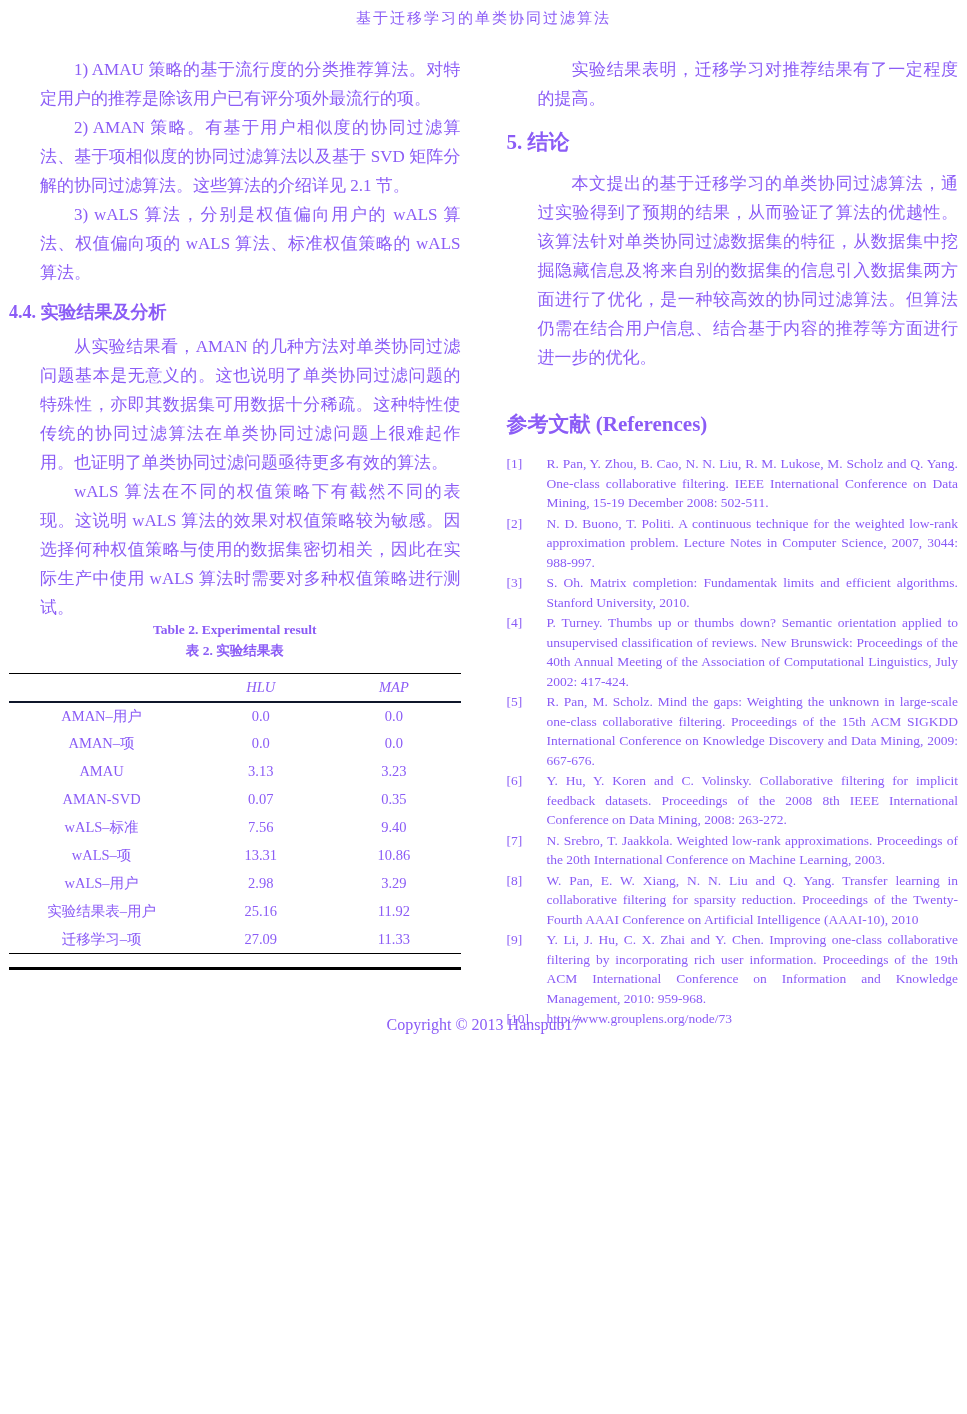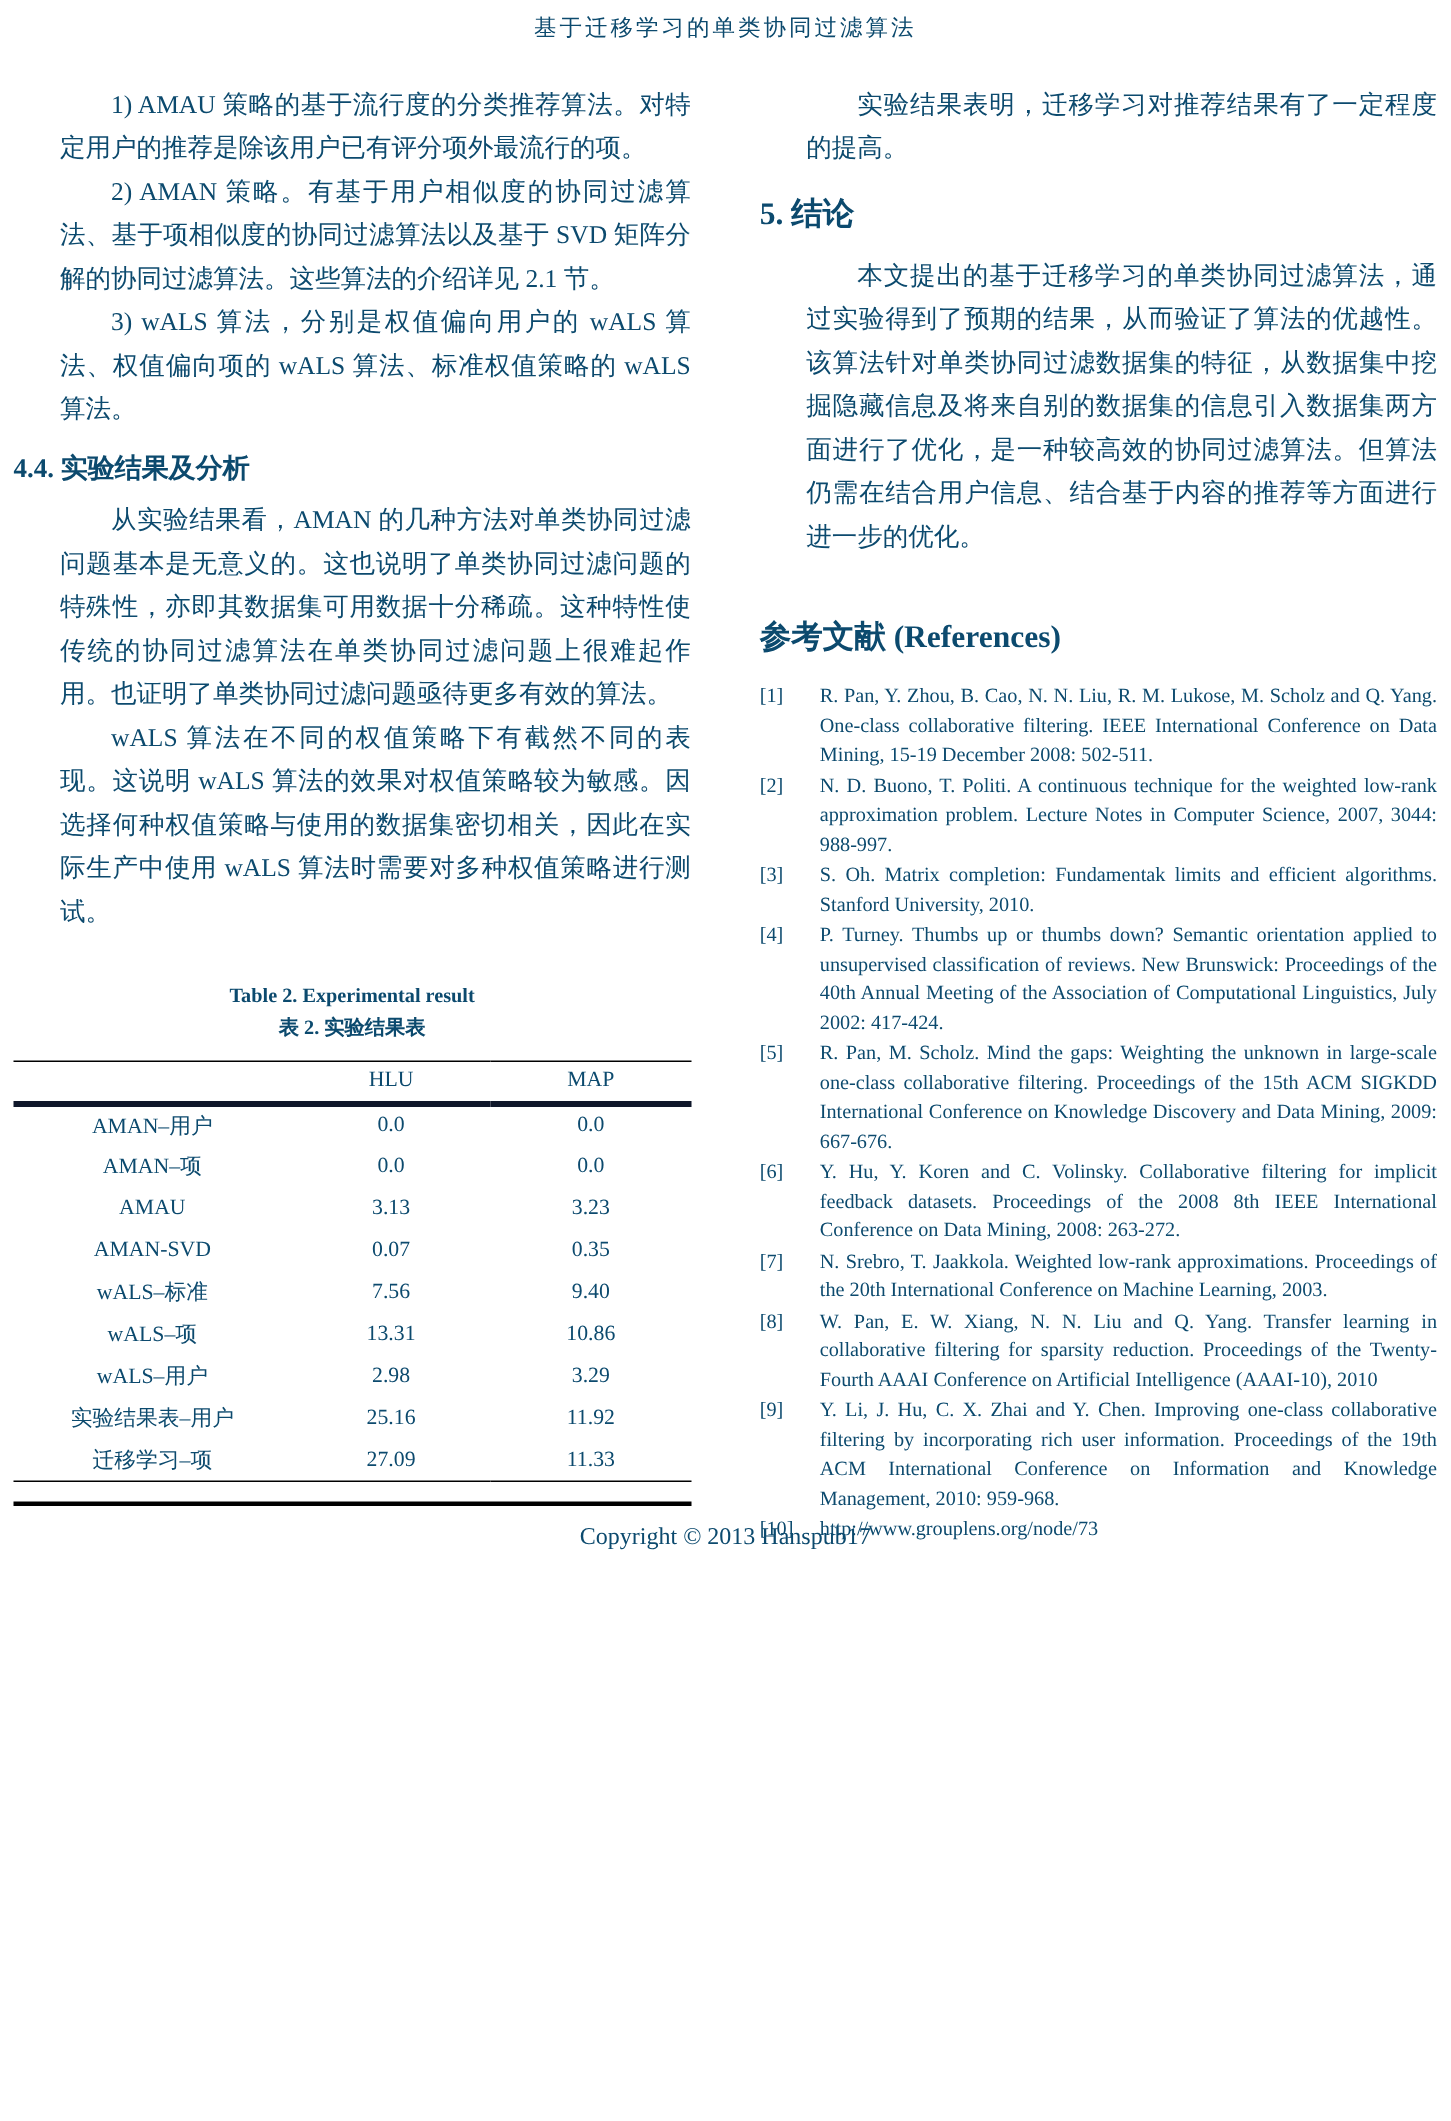--- a/index.html
+++ b/index.html
@@ -4,21 +4,21 @@
 <style>
   * { box-sizing: border-box; }
   html, body { margin: 0; padding: 0; }
   body { background: #ffffff; }
   .page {
     position: relative;
     width: 967px;
     height: 1040px;
     margin: 0 auto;
     background: #ffffff;
-    color: #0c4a6e;
+    color: #8b5cf6;
     font-family: "Liberation Serif", "DejaVu Serif", serif;
     overflow: hidden;
   }
   .running-head {
     text-align: center;
     font-size: 15px;
     letter-spacing: 2px;
     padding-top: 9px;
   }
   .columns {
@@ -42,39 +42,39 @@
   .sec-heading-big {
     font-size: 21px;
     font-weight: bold;
     margin: 15px 0 13px 0;
   }
   .refs-heading {
     font-size: 21px;
     font-weight: bold;
     margin: 38px 0 16px 0;
   }
-  .table-caption { text-align: center; font-weight: bold; margin-top: 34px; }
+  .table-caption { text-align: center; font-weight: bold; }
   .caption-en { font-size: 13.5px; }
   .caption-zh { font-size: 13.5px; margin-top: 4px; }
   table.results {
     width: 100%;
     border-collapse: collapse;
     margin-top: 13px;
     border-top: 1px solid #000;
     border-bottom: 1px solid #000;
     font-size: 14.5px;
   }
   table.results th, table.results td {
     text-align: center;
     font-weight: normal;
     padding: 0;
     height: 28px;
     vertical-align: middle;
   }
-  table.results thead th { border-bottom: 4px solid #0f172a; }
+  table.results thead th { border-bottom: 2px solid #0f172a; font-style: italic; }
   table.results td:first-child, table.results th:first-child { width: 41%; }
   .table-end-rule {
     border-top: 3px solid #000;
     margin-top: 13px;
   }
   .refs { font-size: 13.5px; line-height: 19.5px; margin-top: 4px; }
   .ref { display: flex; margin: 0 0 1px 0; }
   .ref-num { flex: 0 0 40px; }
   .ref-text { flex: 1 1 auto; text-align: justify; }
   .footer {

